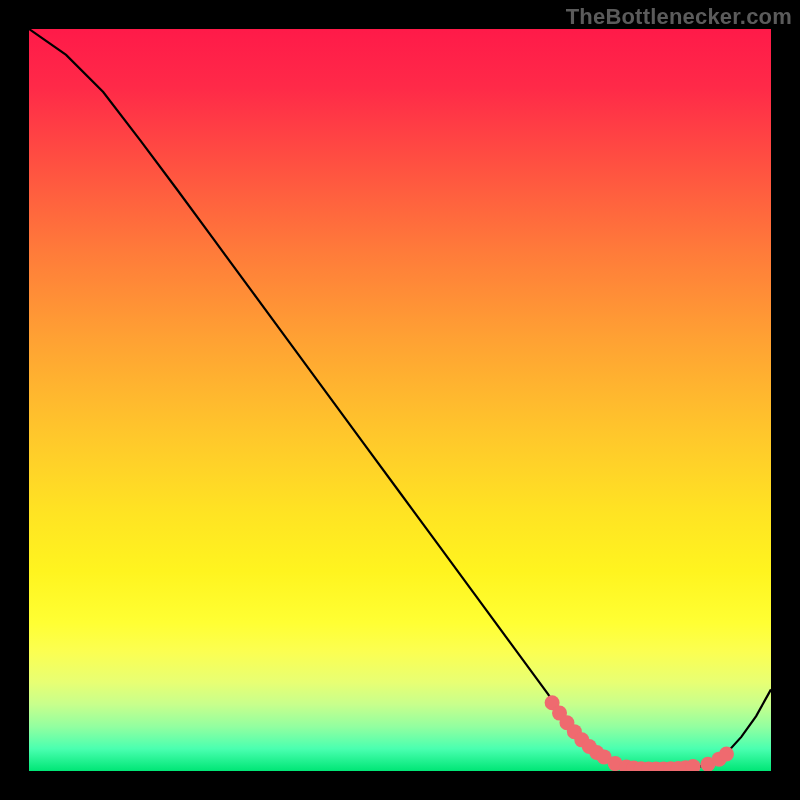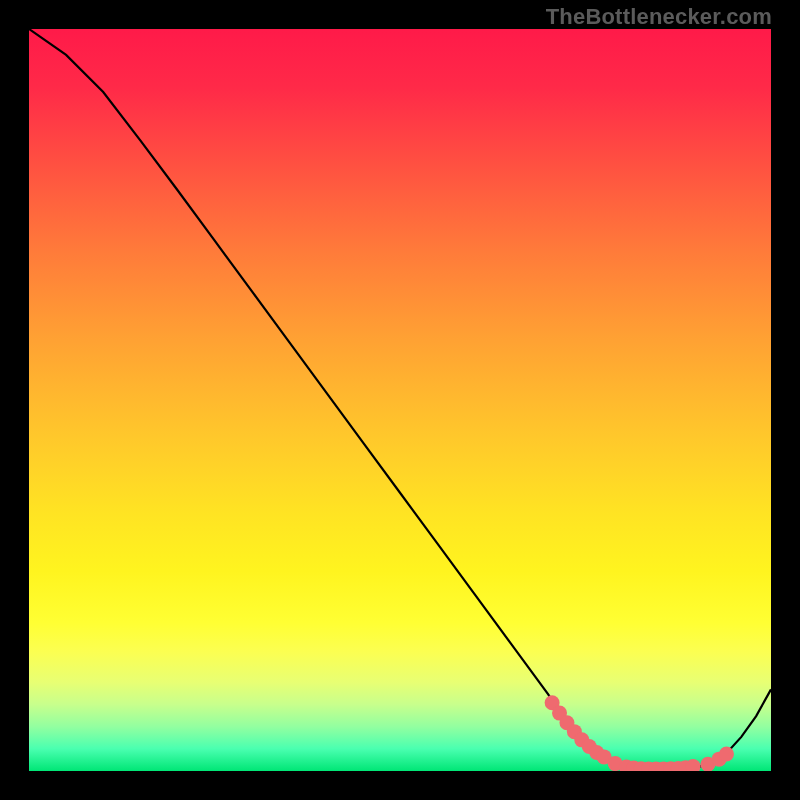--- a/index.html
+++ b/index.html
@@ -37,21 +37,21 @@
       #e8ff73 88%,
       #c8ff8c 91%,
       #93ffa0 94%,
       #4affb0 97%,
       #00e676 100%
     );
   }
   .watermark {
     position: absolute;
     top: 4px;
-    right: 28px;
+    right: 8px;
     font-size: 22px;
     font-weight: 600;
     color: #5b5b5b;
     letter-spacing: 0.2px;
     font-family: Arial, Helvetica, sans-serif;
   }
   svg.curve {
     position: absolute;
     left: 0;
     top: 0;

